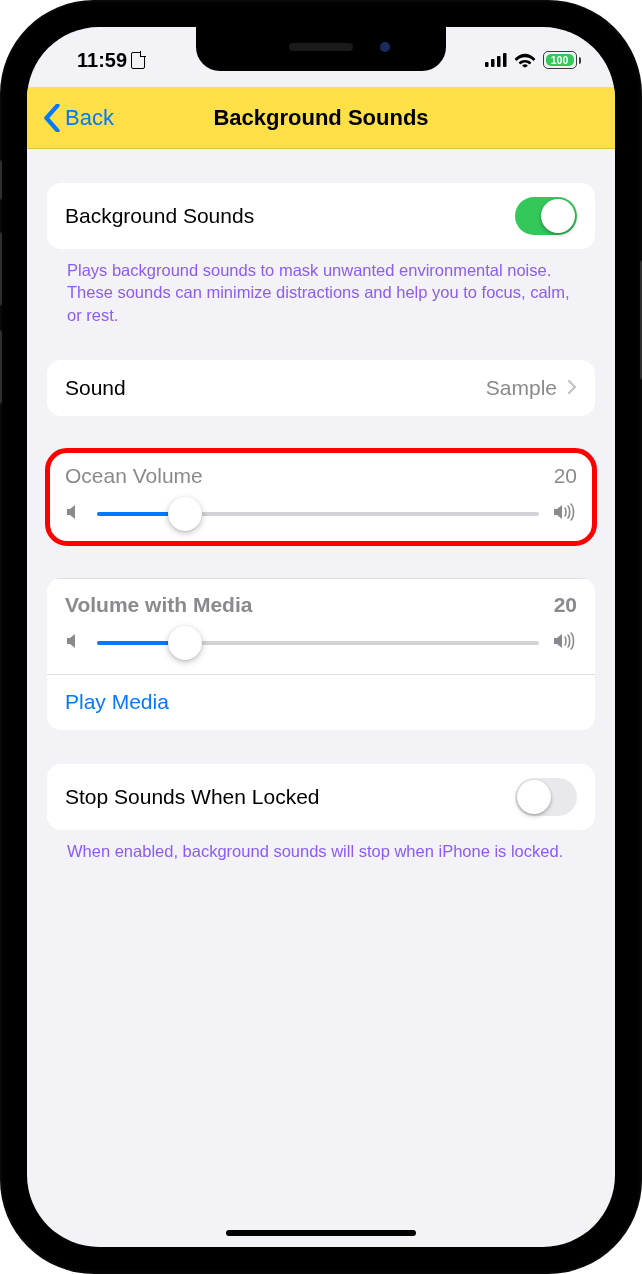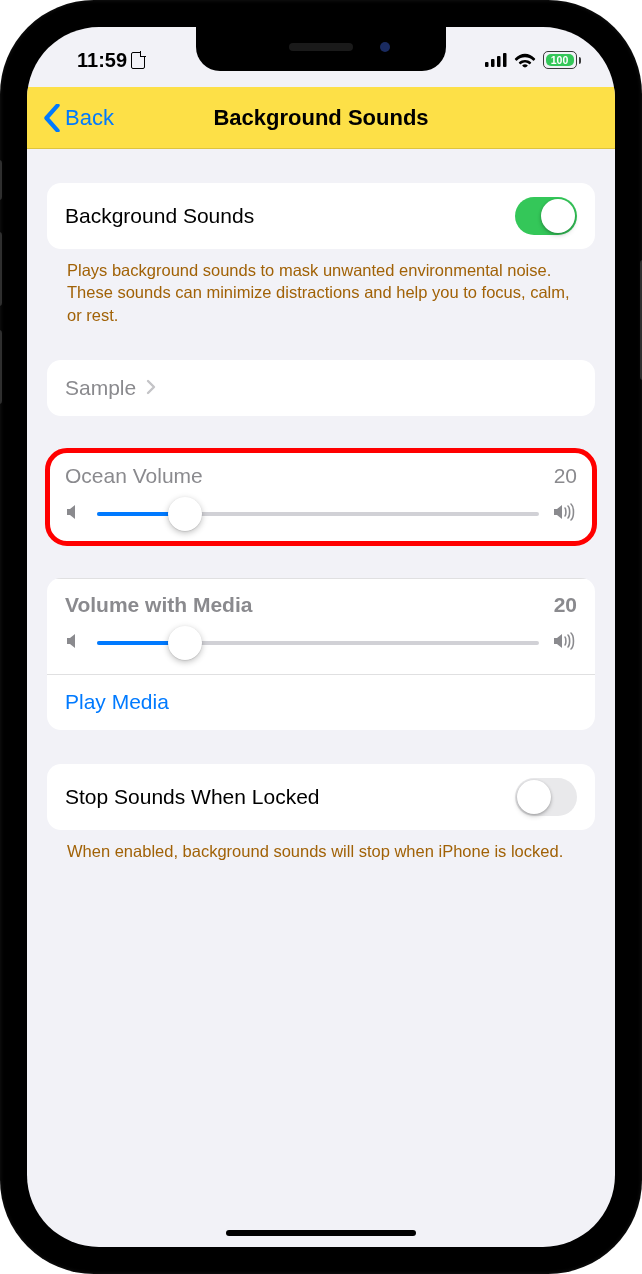--- a/index.html
+++ b/index.html
@@ -123,21 +123,21 @@
   }
   .row + .row, .row.bordered { border-top: 0.5px solid rgba(60,60,67,.16); }
   .row .grow { flex: 1 1 auto; }
   .row .value { color: #8a8a8e; font-size: 21px; }
   .chevron { color: #c4c4c7; }
   .link { color:#007aff; }
 
   .footer-text {
     padding: 10px 20px 0 20px;
     font-size: 16.5px;
-    color: #a16207;
+    color: #8b5cf6;
     line-height: 1.35;
   }
 
   .toggle {
     width: 62px; height: 38px; border-radius: 19px;
     position: relative; flex: 0 0 auto;
   }
   .toggle .knob {
     position: absolute; top: 2px; width: 34px; height: 34px;
     background:#fff; border-radius:50%;
@@ -250,20 +250,21 @@
                 <span class="knob"></span>
               </span>
           </div>
         </div>
         <div class="footer-text">Plays background sounds to mask unwanted environmental noise. These sounds can minimize distractions and help you to focus, calm, or rest.</div>
 
         <div class="group-spacer"></div>
 
         <div class="card">
           <div class="row">
+            <span class="grow">Sound</span>
             <span class="value">Sample</span>
             <span class="chevron">
               <svg width="10" height="16" viewBox="0 0 10 16">
                   <path fill="none" stroke="#c4c4c7" stroke-width="2.4" stroke-linecap="round" stroke-linejoin="round" d="M2 2l6 6-6 6"></path>
                 </svg>
             </span>
           </div>
         </div>
 
         <div class="group-spacer"></div>

